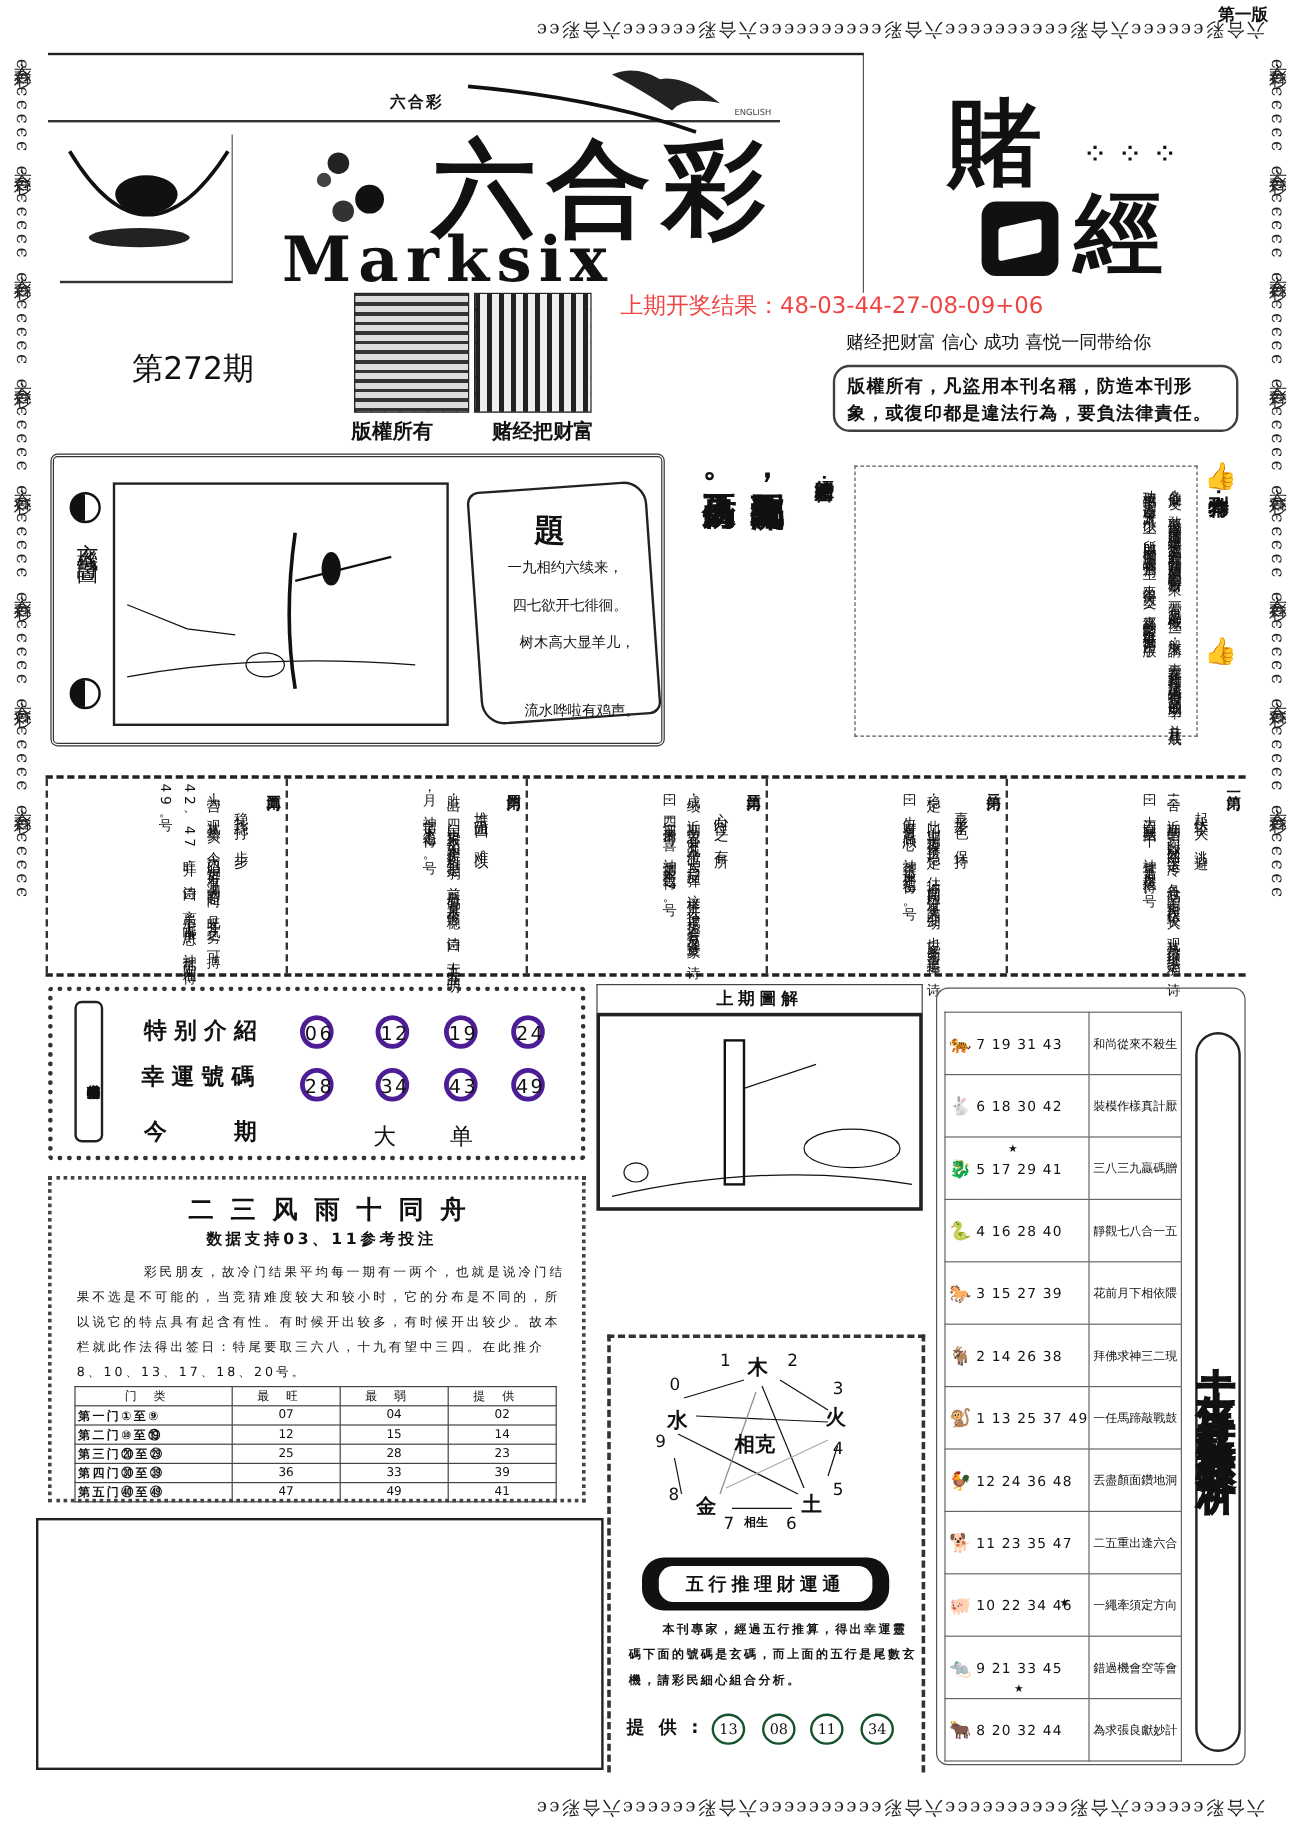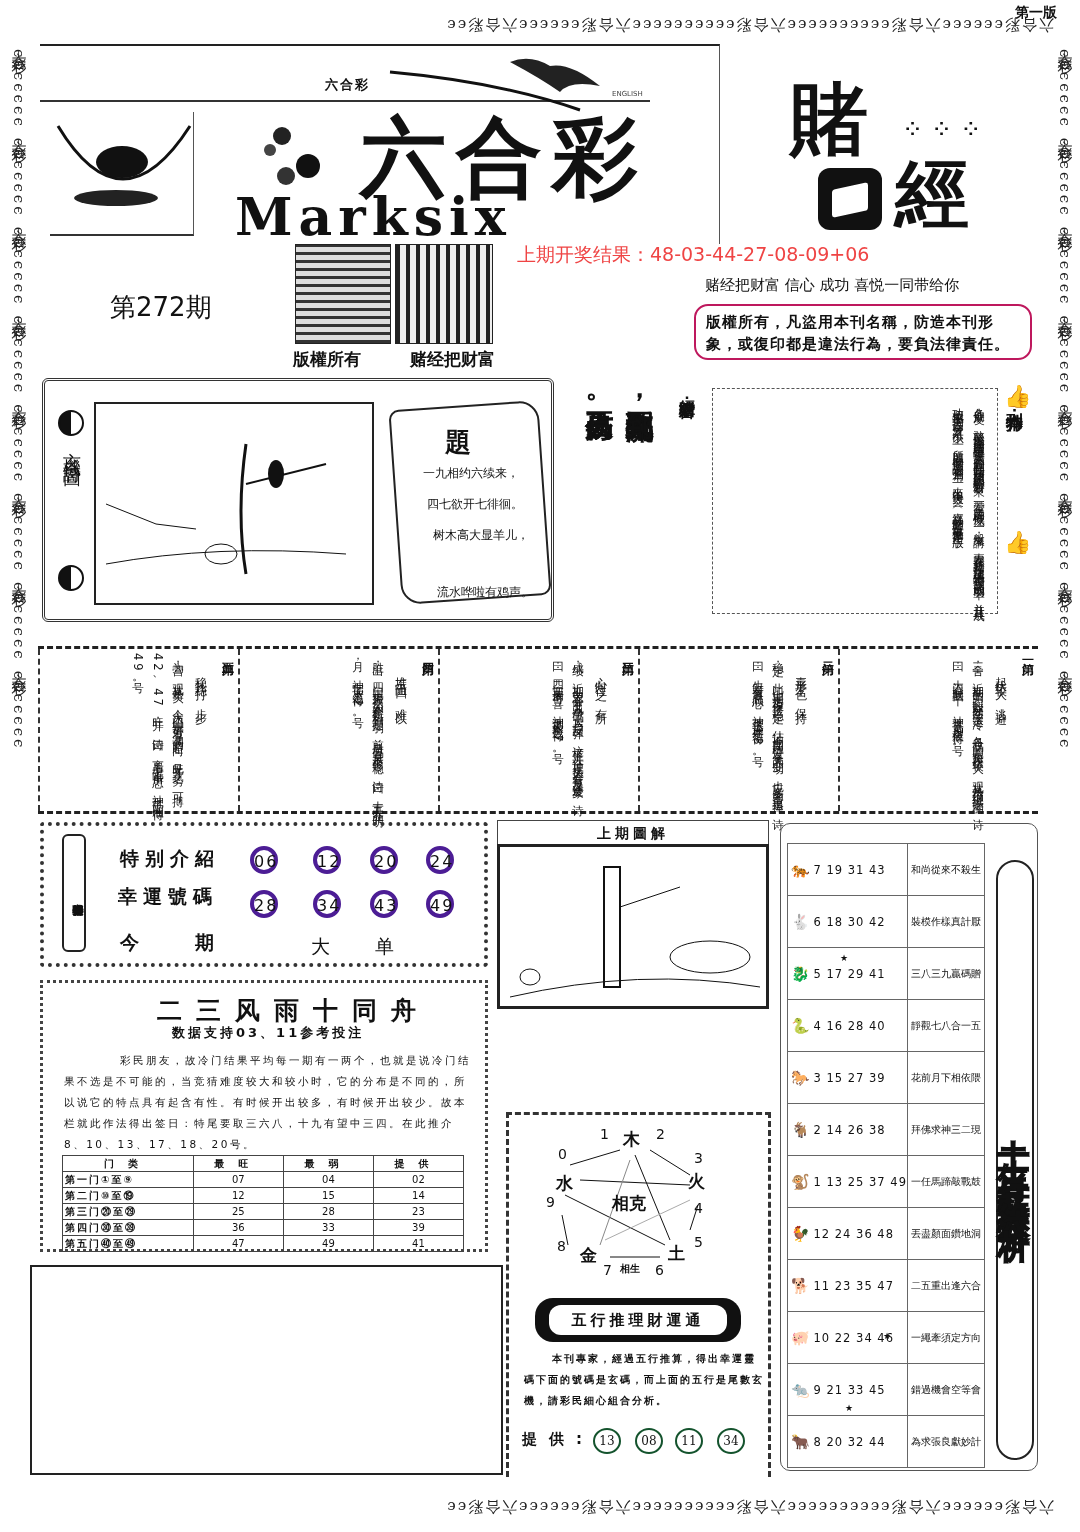--- a/index.html
+++ b/index.html
@@ -31,21 +31,21 @@
   .copy-left { left: 293px; top: 348px; font-size: 17px; font-weight: bold; }
   .copy-right { left: 410px; top: 348px; font-size: 17px; font-weight: bold; }
 
   .dujing-1 { left: 790px; top: 68px; font-size: 78px; font-weight: bold; font-family: "DejaVu Serif", serif; }
   .dujing-2 { left: 895px; top: 145px; font-size: 74px; font-weight: bold; font-family: "DejaVu Serif", serif; }
   .dots { left: 905px; top: 118px; font-size: 18px; letter-spacing: 14px; font-weight: bold; }
   .book-icon { left: 818px; top: 168px; width: 64px; height: 62px; background: #111; border-radius: 12px; }
   .book-icon::after { content: ""; position: absolute; left: 14px; top: 18px; width: 36px; height: 28px; background: #fff; transform: skewY(-12deg); border-radius: 3px; }
   .result { left: 517px; top: 242px; font-size: 19px; color: #ef4444; }
   .slogan { left: 705px; top: 276px; font-size: 15px; }
-  .notice { left: 694px; top: 304px; width: 338px; height: 56px; border: 2px solid #be185d; border-radius: 14px; font-size: 15px; font-weight: bold; padding: 5px 10px; line-height: 22px; letter-spacing: 1px; }
+  .notice { left: 694px; top: 304px; width: 338px; height: 56px; border: 2px solid #404040; border-radius: 14px; font-size: 15px; font-weight: bold; padding: 5px 10px; line-height: 22px; letter-spacing: 1px; }
 
   
   .poem-frame { left: 42px; top: 378px; width: 512px; height: 244px; border: 3px double #333; border-radius: 6px; }
   .yin { width: 26px; height: 26px; border-radius: 50%; background: linear-gradient(90deg,#111 50%,#fff 50%); border: 2px solid #111; }
   .yin1 { left: 58px; top: 410px; }
   .yin2 { left: 58px; top: 565px; }
   .xuanji { left: 66px; top: 438px; width: 20px; font-size: 18px; line-height: 28px; writing-mode: vertical-rl; letter-spacing: 6px; }
   .sketch { left: 94px; top: 402px; width: 280px; height: 203px; border: 2px solid #222; }
   .scroll { left: 395px; top: 405px; width: 150px; height: 195px; border: 2px solid #222; border-radius: 10px 20px 10px 20px; transform: rotate(-4deg); }
   .scroll-title { left: 445px; top: 425px; font-size: 26px; font-weight: bold; }
@@ -67,26 +67,26 @@
 
   
   .lucky-frame { left: 40px; top: 822px; width: 448px; height: 145px; border: 4px dotted #333; border-radius: 4px; }
   .lucky-side { left: 62px; top: 834px; width: 24px; height: 118px; border: 2px solid #222; border-radius: 6px; writing-mode: vertical-rl; font-size: 11px; text-align: center; font-weight: bold; padding-top: 4px; }
   .lucky-label { font-size: 19px; font-weight: bold; letter-spacing: 6px; font-family: "DejaVu Serif", serif; }
   .ball { width: 28px; height: 28px; border: 4px solid #4c1d95; border-radius: 50%; font-size: 16px; text-align: center; line-height: 24px; letter-spacing: 2px; }
   .lucky-big { font-size: 19px; }
 
   
   .article-frame { left: 40px; top: 980px; width: 448px; height: 272px; border: 3px dotted #444; }
-  .art-title { left: 157px; top: 994px; font-size: 25px; font-weight: bold; letter-spacing: 14px; }
+  .art-title { left: 157px; top: 994px; font-size: 21px; font-weight: bold; letter-spacing: 14px; }
   .art-sub { left: 172px; top: 1024px; font-size: 13px; font-weight: bold; letter-spacing: 3px; }
   .art-body { left: 64px; top: 1050px; width: 408px; font-size: 10.5px; line-height: 21px; letter-spacing: 2.5px; text-indent: 56px; }
   .gate-table { left: 62px; top: 1155px; width: 402px; border-collapse: collapse; font-size: 10px; }
   .gate-table td, .gate-table th { border: 1px solid #444; height: 16px; text-align: center; padding: 0 2px; }
-  .gate-table th { font-weight: bold; letter-spacing: 14px; }
+  .gate-table th { font-weight: normal; letter-spacing: 14px; }
   .gate-table td.first { text-align: left; font-weight: bold; letter-spacing: 2px; }
 
   .blank-box { left: 30px; top: 1265px; width: 473px; height: 210px; border: 2px solid #222; }
 
   
   .lastp-head { left: 497px; top: 820px; width: 272px; height: 24px; border: 1px solid #444; border-bottom: none; text-align: center; font-size: 14px; font-weight: bold; letter-spacing: 4px; line-height: 24px; }
   .lastp-img { left: 497px; top: 844px; width: 272px; height: 165px; border: 3px solid #222; }
 
   
   .wuxing-frame { left: 506px; top: 1112px; width: 265px; height: 365px; border-left: 3px dashed #333; border-right: 3px dashed #333; border-top: 3px dashed #333; }
@@ -211,21 +211,21 @@
 </div>
 
 <div class="abs lucky-frame"></div>
 <div class="abs lucky-side">特邀專家聯合提供</div>
 <div class="abs lucky-label" style="left:120px;top:846px;">特别介紹</div>
 <div class="abs lucky-label" style="left:118px;top:884px;">幸運號碼</div>
 <div class="abs lucky-label" style="left:120px;top:930px;">今</div>
 <div class="abs lucky-label" style="left:195px;top:930px;">期</div>
 <div class="abs ball" style="left:250px;top:846px;">06</div>
 <div class="abs ball" style="left:313px;top:846px;">12</div>
-<div class="abs ball" style="left:370px;top:846px;">20</div>
+<div class="abs ball" style="left:370px;top:846px;">19</div>
 <div class="abs ball" style="left:426px;top:846px;">24</div>
 <div class="abs ball" style="left:250px;top:890px;">28</div>
 <div class="abs ball" style="left:313px;top:890px;">34</div>
 <div class="abs ball" style="left:370px;top:890px;">43</div>
 <div class="abs ball" style="left:426px;top:890px;">49</div>
 <div class="abs lucky-big" style="left:311px;top:934px;">大</div>
 <div class="abs lucky-big" style="left:375px;top:934px;">单</div>
 
 <div class="abs article-frame"></div>
 <div class="abs art-title">二三风雨十同舟</div>

